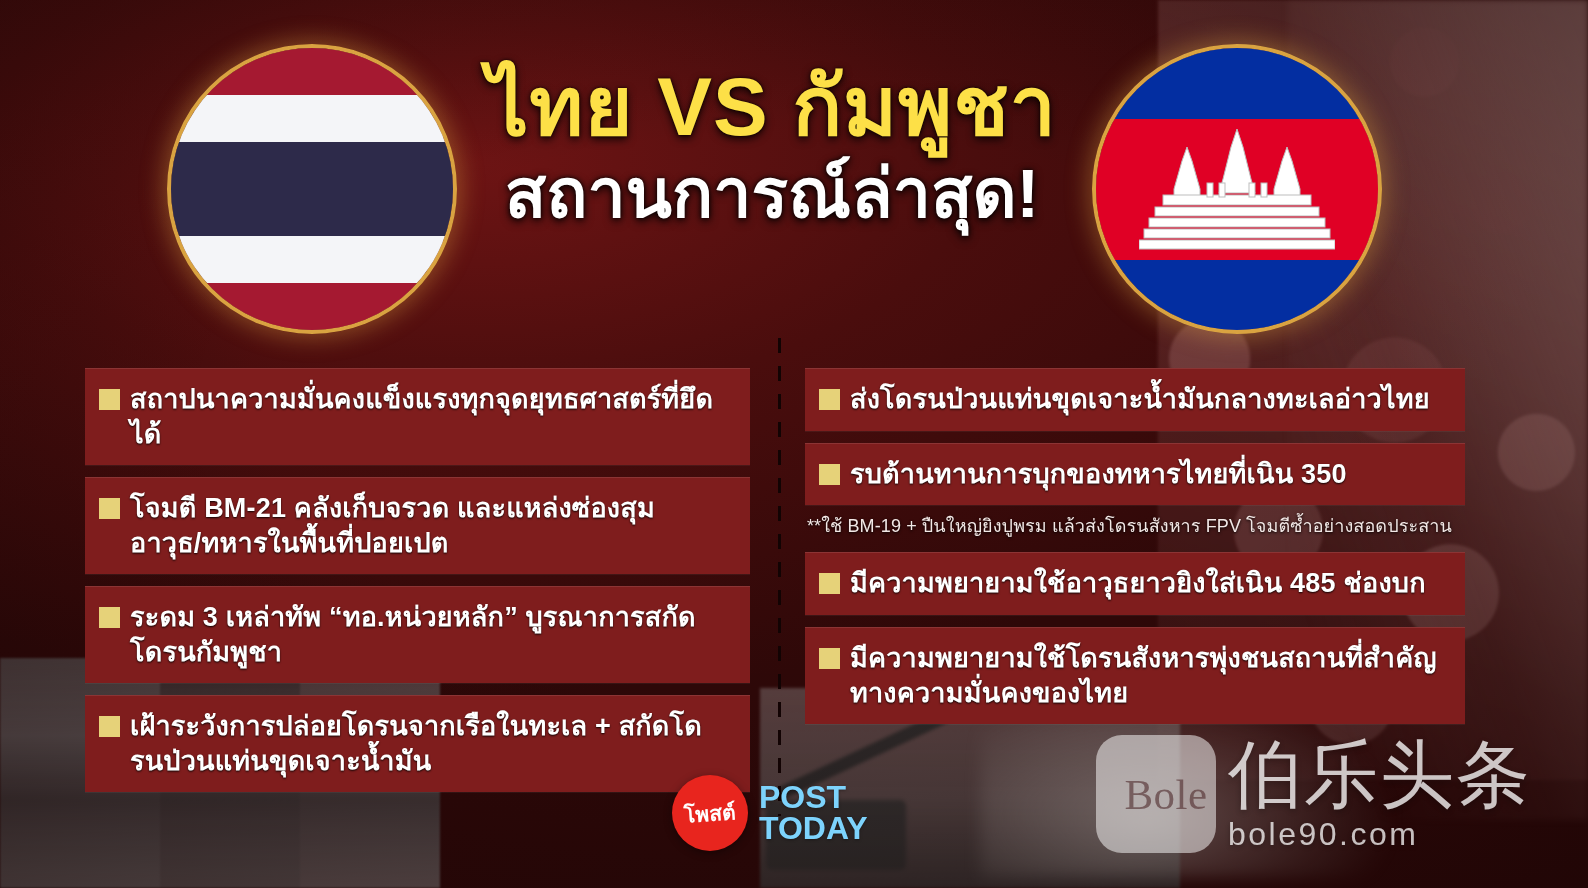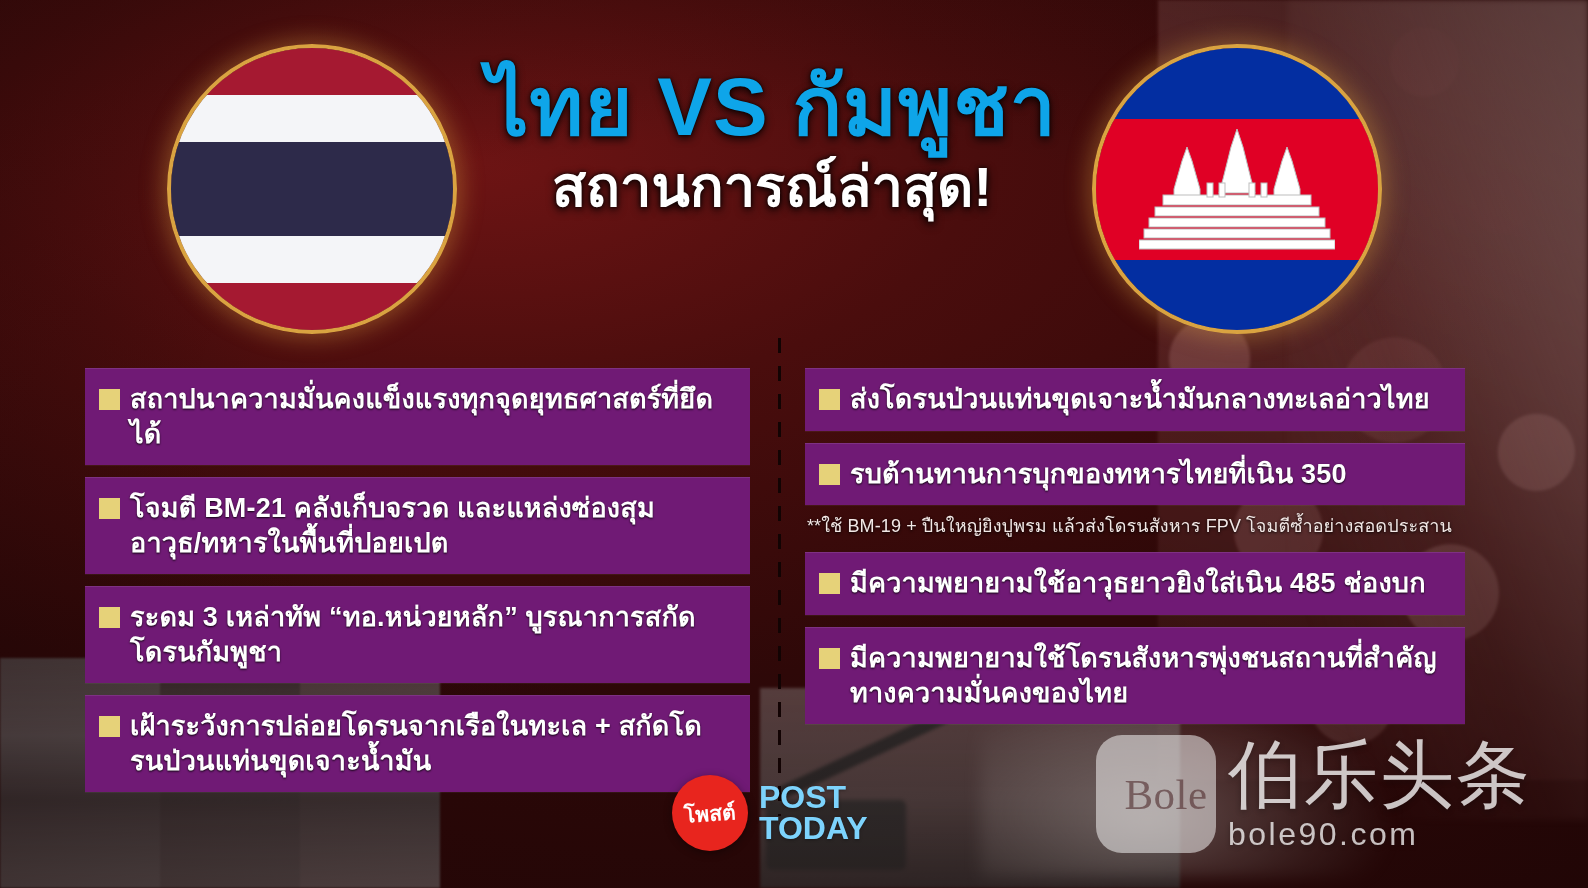--- a/index.html
+++ b/index.html
@@ -102,46 +102,46 @@
 
   .kh-b1 { position:absolute; left:0; top:0;     width:100%; height:25%; background:#032EA1; }
   .kh-red{ position:absolute; left:0; top:25%;   width:100%; height:50%; background:#E00025; }
   .kh-b2 { position:absolute; left:0; top:75%;   width:100%; height:25%; background:#032EA1; }
   .wat { position:absolute; left:50%; top:50%; transform:translate(-50%,-50%); }
 
   .title-wrap {
     position:absolute; left:462px; top:66px; width:620px; text-align:center;
   }
   .title-line1 {
-    font-size:82px; font-weight:bold; color:#0ea5e9;
+    font-size:82px; font-weight:bold; color:#fde047;
     letter-spacing:1px; line-height:1.0;
     text-shadow:0 3px 8px rgba(0,0,0,.85), 0 0 3px rgba(0,0,0,.9);
     white-space:nowrap;
   }
   .title-line2 {
-    font-size:56px; font-weight:bold; color:#FFFFFF;
+    font-size:68px; font-weight:bold; color:#FFFFFF;
     line-height:1.05; margin-top:10px;
     text-shadow:0 3px 10px rgba(0,0,0,.9), 0 0 4px rgba(0,0,0,.95);
     white-space:nowrap;
   }
 
   
   .divider {
     position:absolute; left:778px; top:338px;
     width:3px; height:478px;
     background:repeating-linear-gradient(180deg, #120303 0 15px, transparent 15px 28px);
   }
 
   
   .col { position:absolute; top:368px; }
   #col-left  { left:85px;  width:665px; }
   #col-right { left:805px; width:660px; }
 
   .bullet-box {
-    background:#701a75;
+    background:#7f1d1d;
     border-top:1.5px solid rgba(255,255,255,.10);
     padding:13px 26px 14px 14px;
     margin-bottom:12px;
     box-shadow:0 1px 0 rgba(255,255,255,.05);
   }
   .bullet-row { display:flex; align-items:flex-start; gap:10px; }
   .bullet-sq {
     flex:0 0 auto; width:21px; height:21px;
     background:#E6D279; margin-top:7px;
   }

